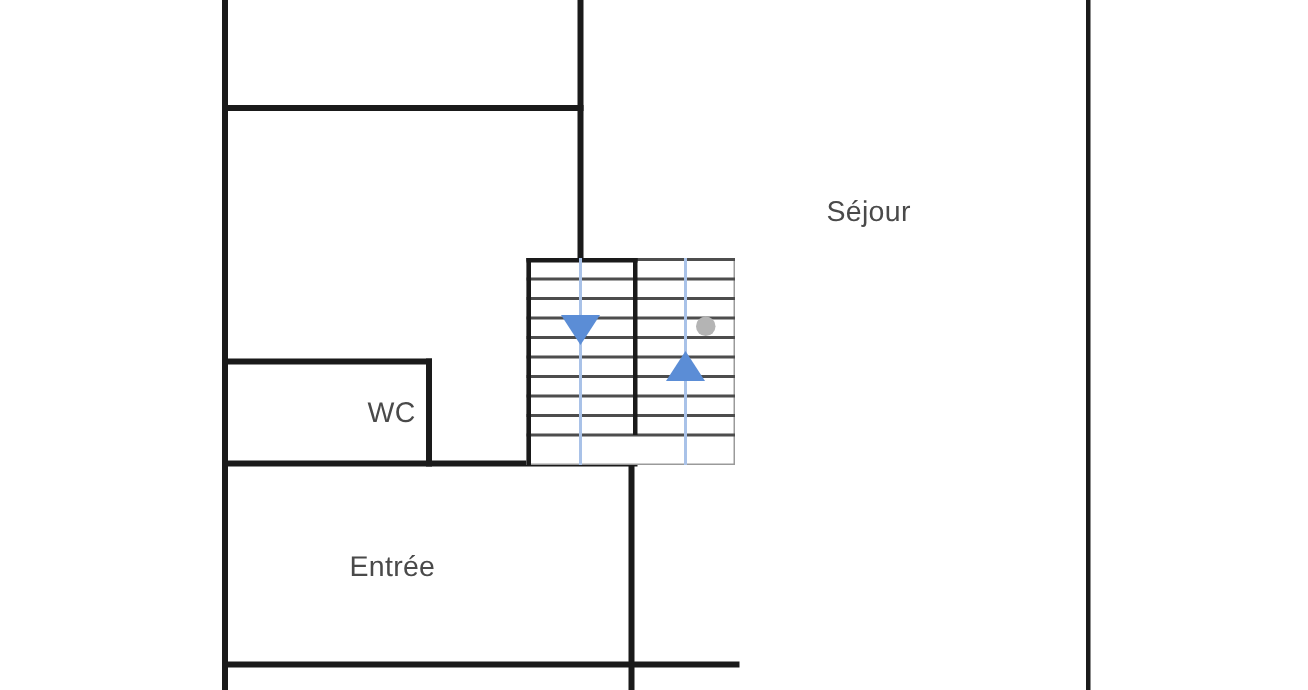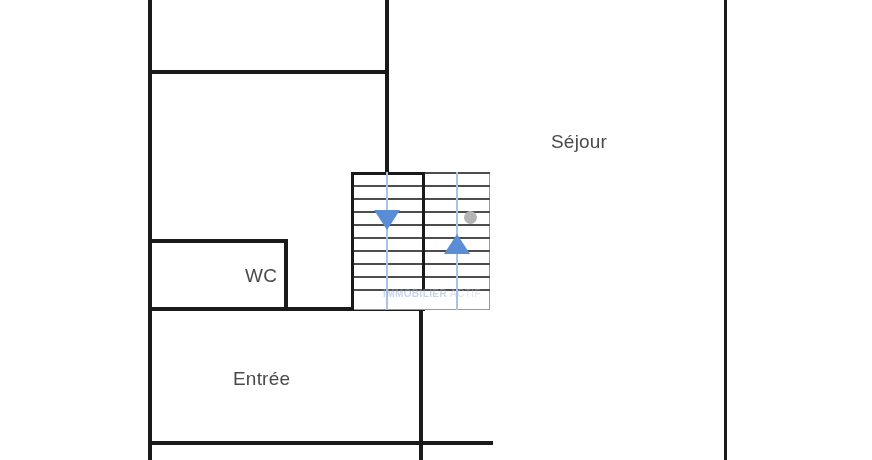--- a/index.html
+++ b/index.html
@@ -185,18 +185,14 @@
     <div class="newel-dot" style="left:113px; top:39px;"></div>
   </div>
 
 
   <div class="room-label" style="left:551px; top:131px;">Séjour</div>
 
   <div class="room-label" style="left:198px; top:265px;margin-left:47px;">WC</div>
 
   <div class="room-label" style="left:233px; top:368px;">Entrée</div>
 
-  <div id="watermark">
-    <span class="wm-part-a">IMMOBILIER</span>
-    <span class="wm-part-b">ACTIF</span>
-  </div>
 
 </div>
 
 </body></html>

